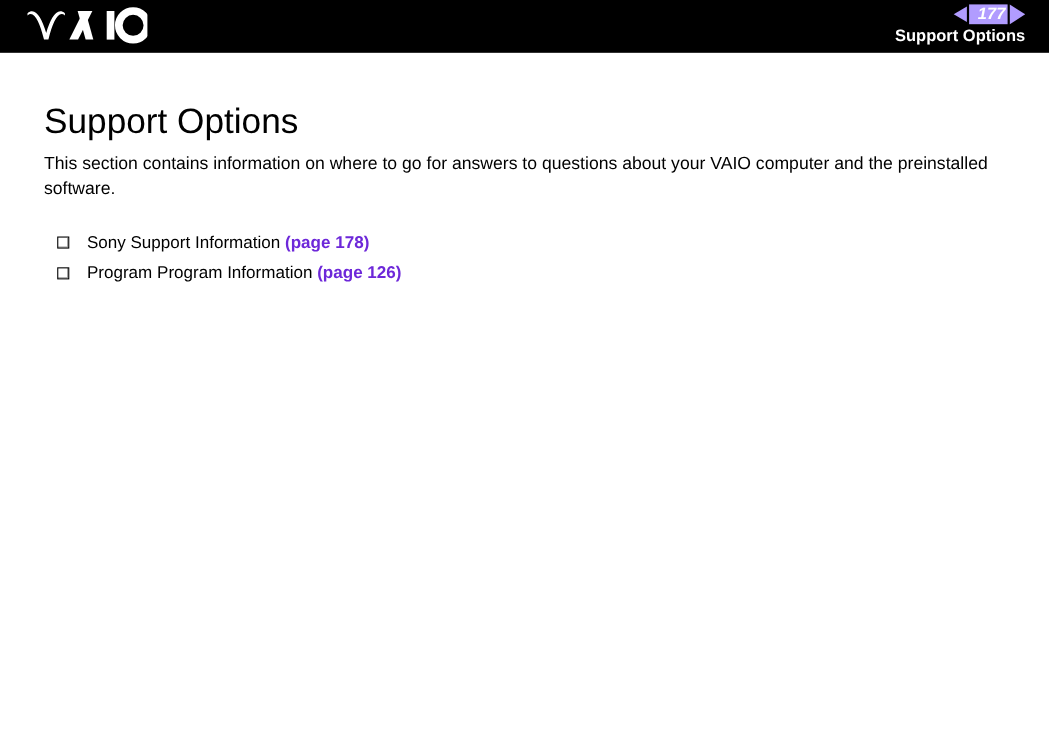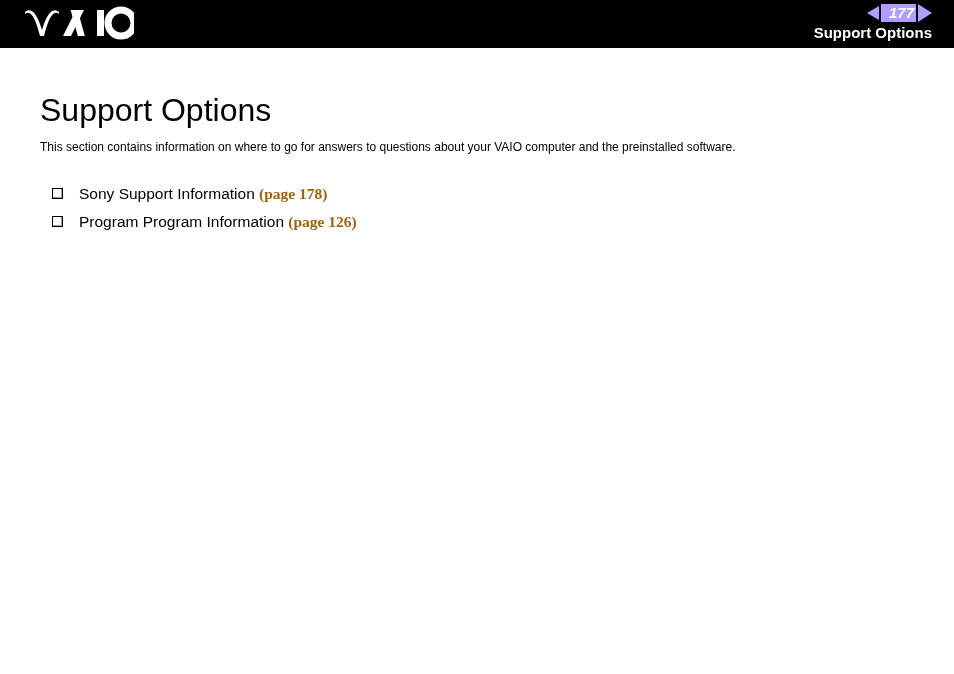--- a/index.html
+++ b/index.html
@@ -10,26 +10,26 @@
     .hdr-right { position:absolute; right:22px; top:4px; text-align:right; }
     .pager { display:flex; align-items:center; justify-content:flex-end; gap:2px; }
     .tri { width:0; height:0; }
     .tri-left { border-top:7px solid transparent; border-bottom:7px solid transparent; border-right:12px solid #b19cff; }
     .tri-right-wrap { background:#b19cff; display:inline-flex; align-items:center; height:18px; padding:0 2px 0 8px; }
     .pgnum { font-weight:bold; font-style:italic; font-size:15px; color:#fff; line-height:18px; }
     .tri-right { border-top:9px solid transparent; border-bottom:9px solid transparent; border-left:14px solid #b19cff; }
     .hdr-title { font-weight:bold; font-size:15px; color:#fff; margin-top:2px; }
     .content { padding:44px 40px 0 40px; }
     h1 { font-weight:400; font-size:32px; margin-bottom:10px; }
-    .intro { font-size:12px; line-height:1.35; margin-bottom:30px; }
+    .intro { font-size:16px; line-height:1.35; margin-bottom:30px; }
     .list { padding-left:12px; }
     .li { display:flex; align-items:flex-start; margin-bottom:10px; font-size:15.5px; }
     .bullet { width:11px; height:11px; border:1.6px solid #000; margin-right:16px; margin-top:3px; flex:0 0 auto; background:#fff; box-shadow:inset -1px -1px 0 rgba(0,0,0,0.4); }
     .li-label { font-weight:normal; }
-    .li-link { font-weight:bold; color:#a16207; cursor:pointer;font-family:Liberation Serif, serif; }
+    .li-link { font-weight:bold; color:#6d28d9; cursor:pointer; }
   </style>
 </head>
 <body>
 
 <div class="page">
   <div class="hdr">
     <div class="logo">
       <svg width="110" height="36" viewBox="0 0 110 36">
         <g fill="#fff">
           <path d="M0 8 Q6 2 12 8 Q18 30 24 8 Q30 2 36 8 L36 28 Q30 34 24 28 Q18 6 12 28 Q6 34 0 28 Z" opacity="0"></path>

